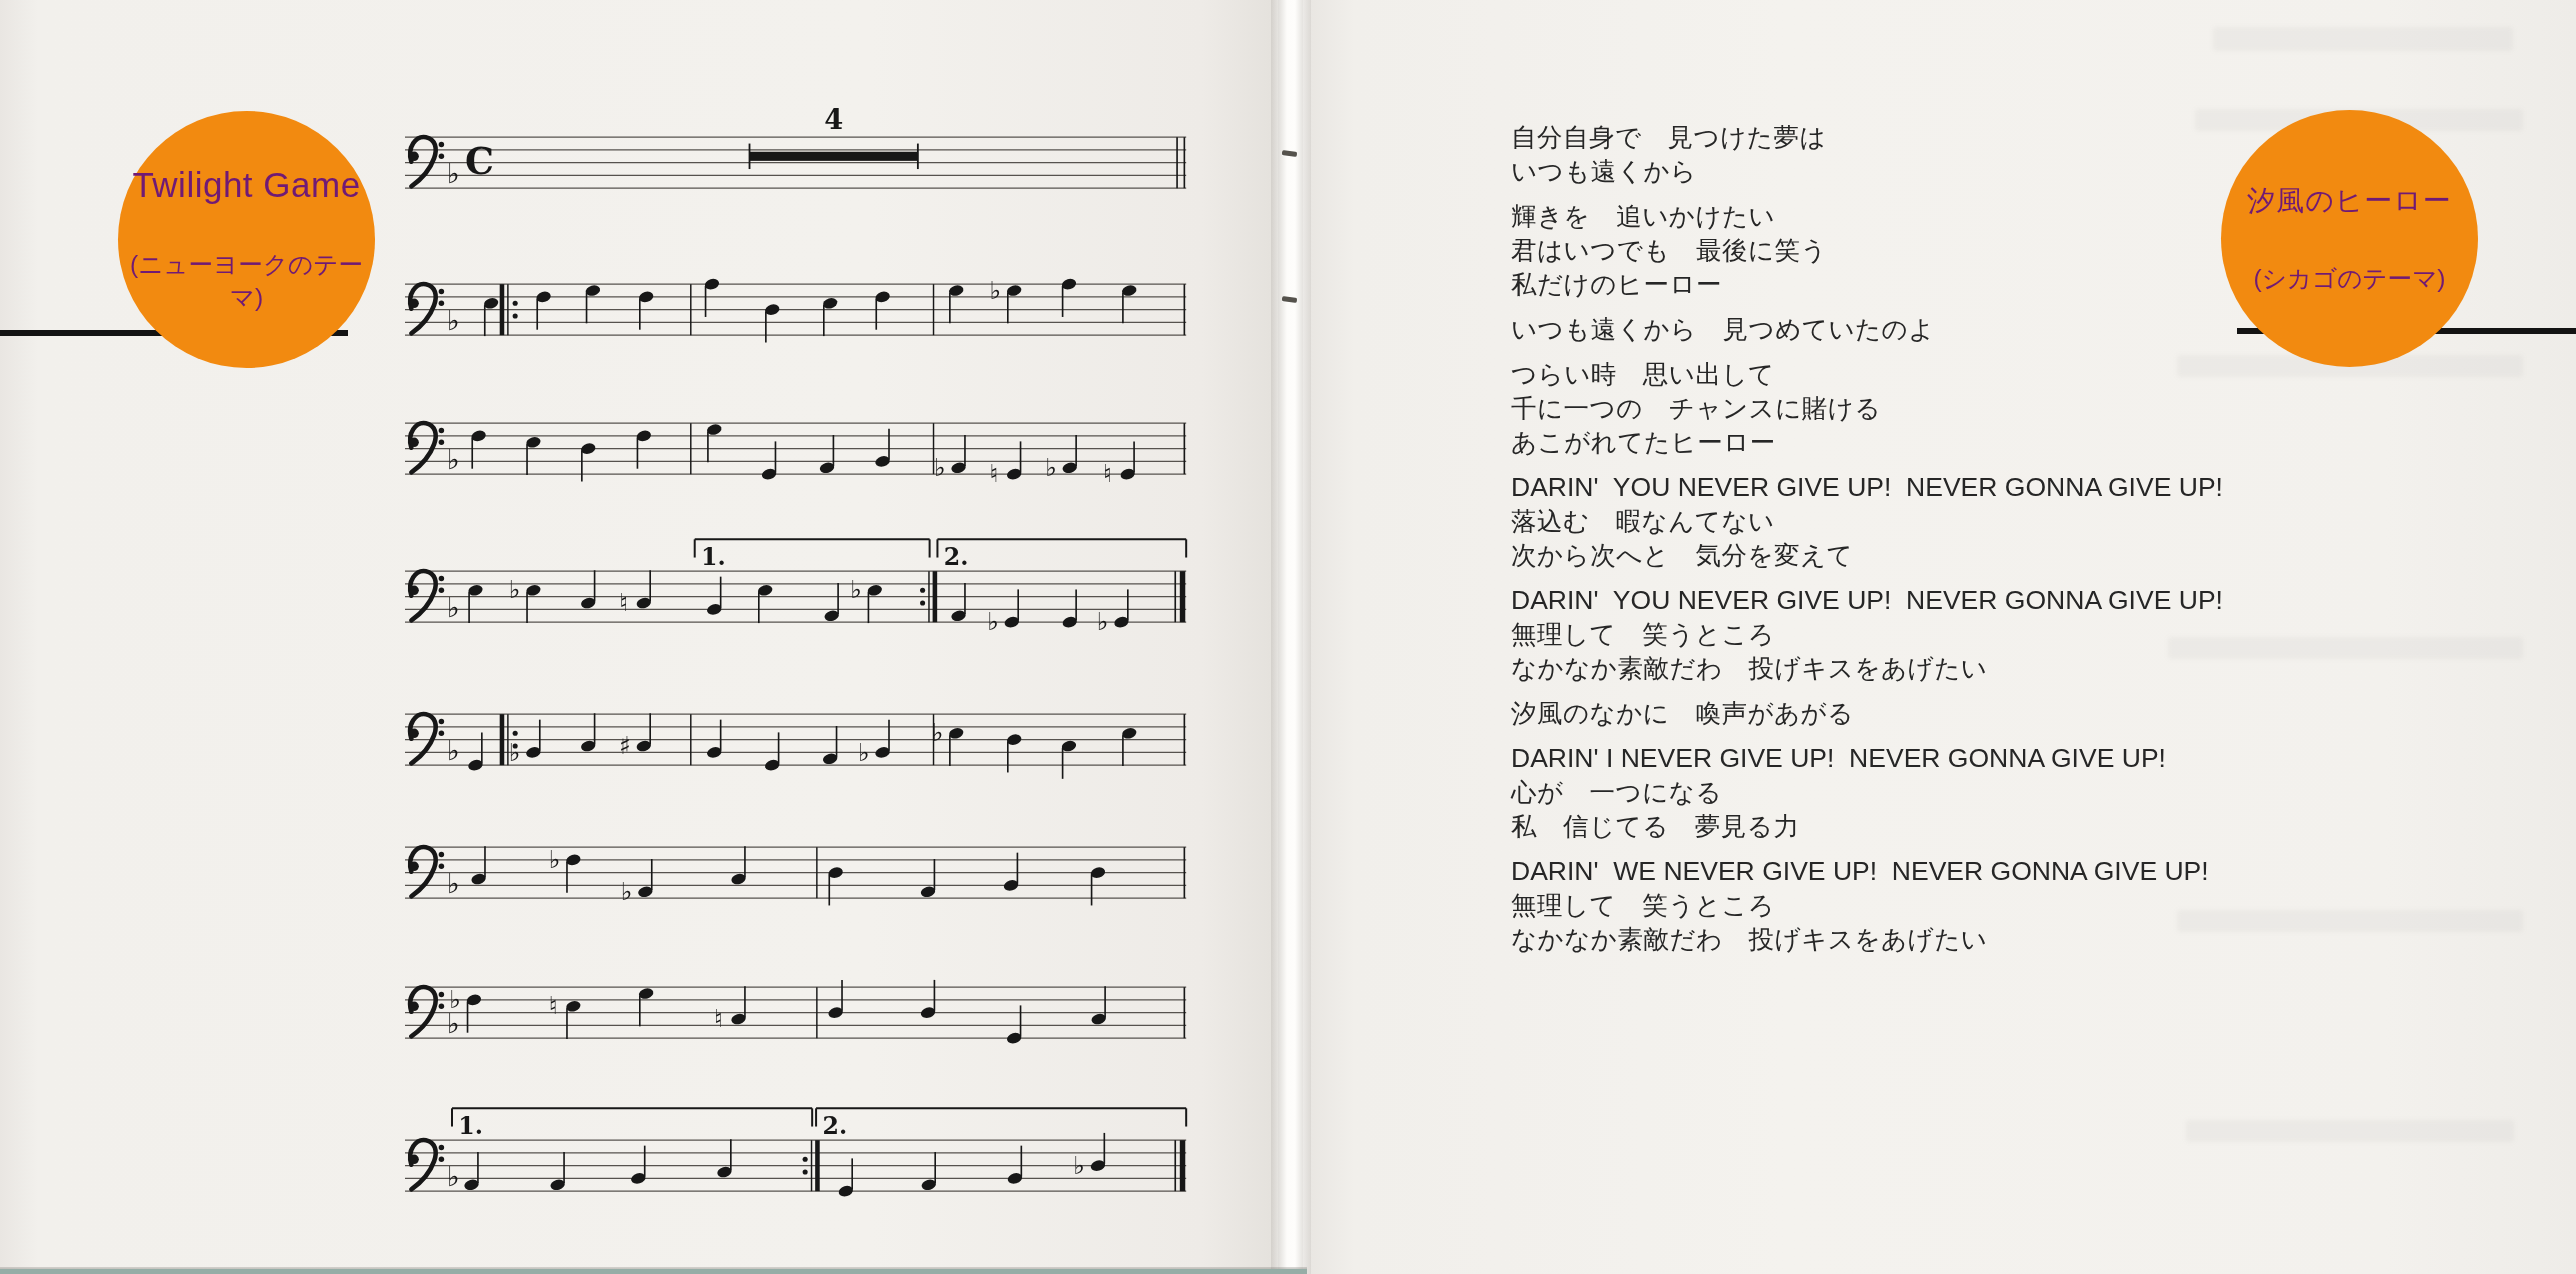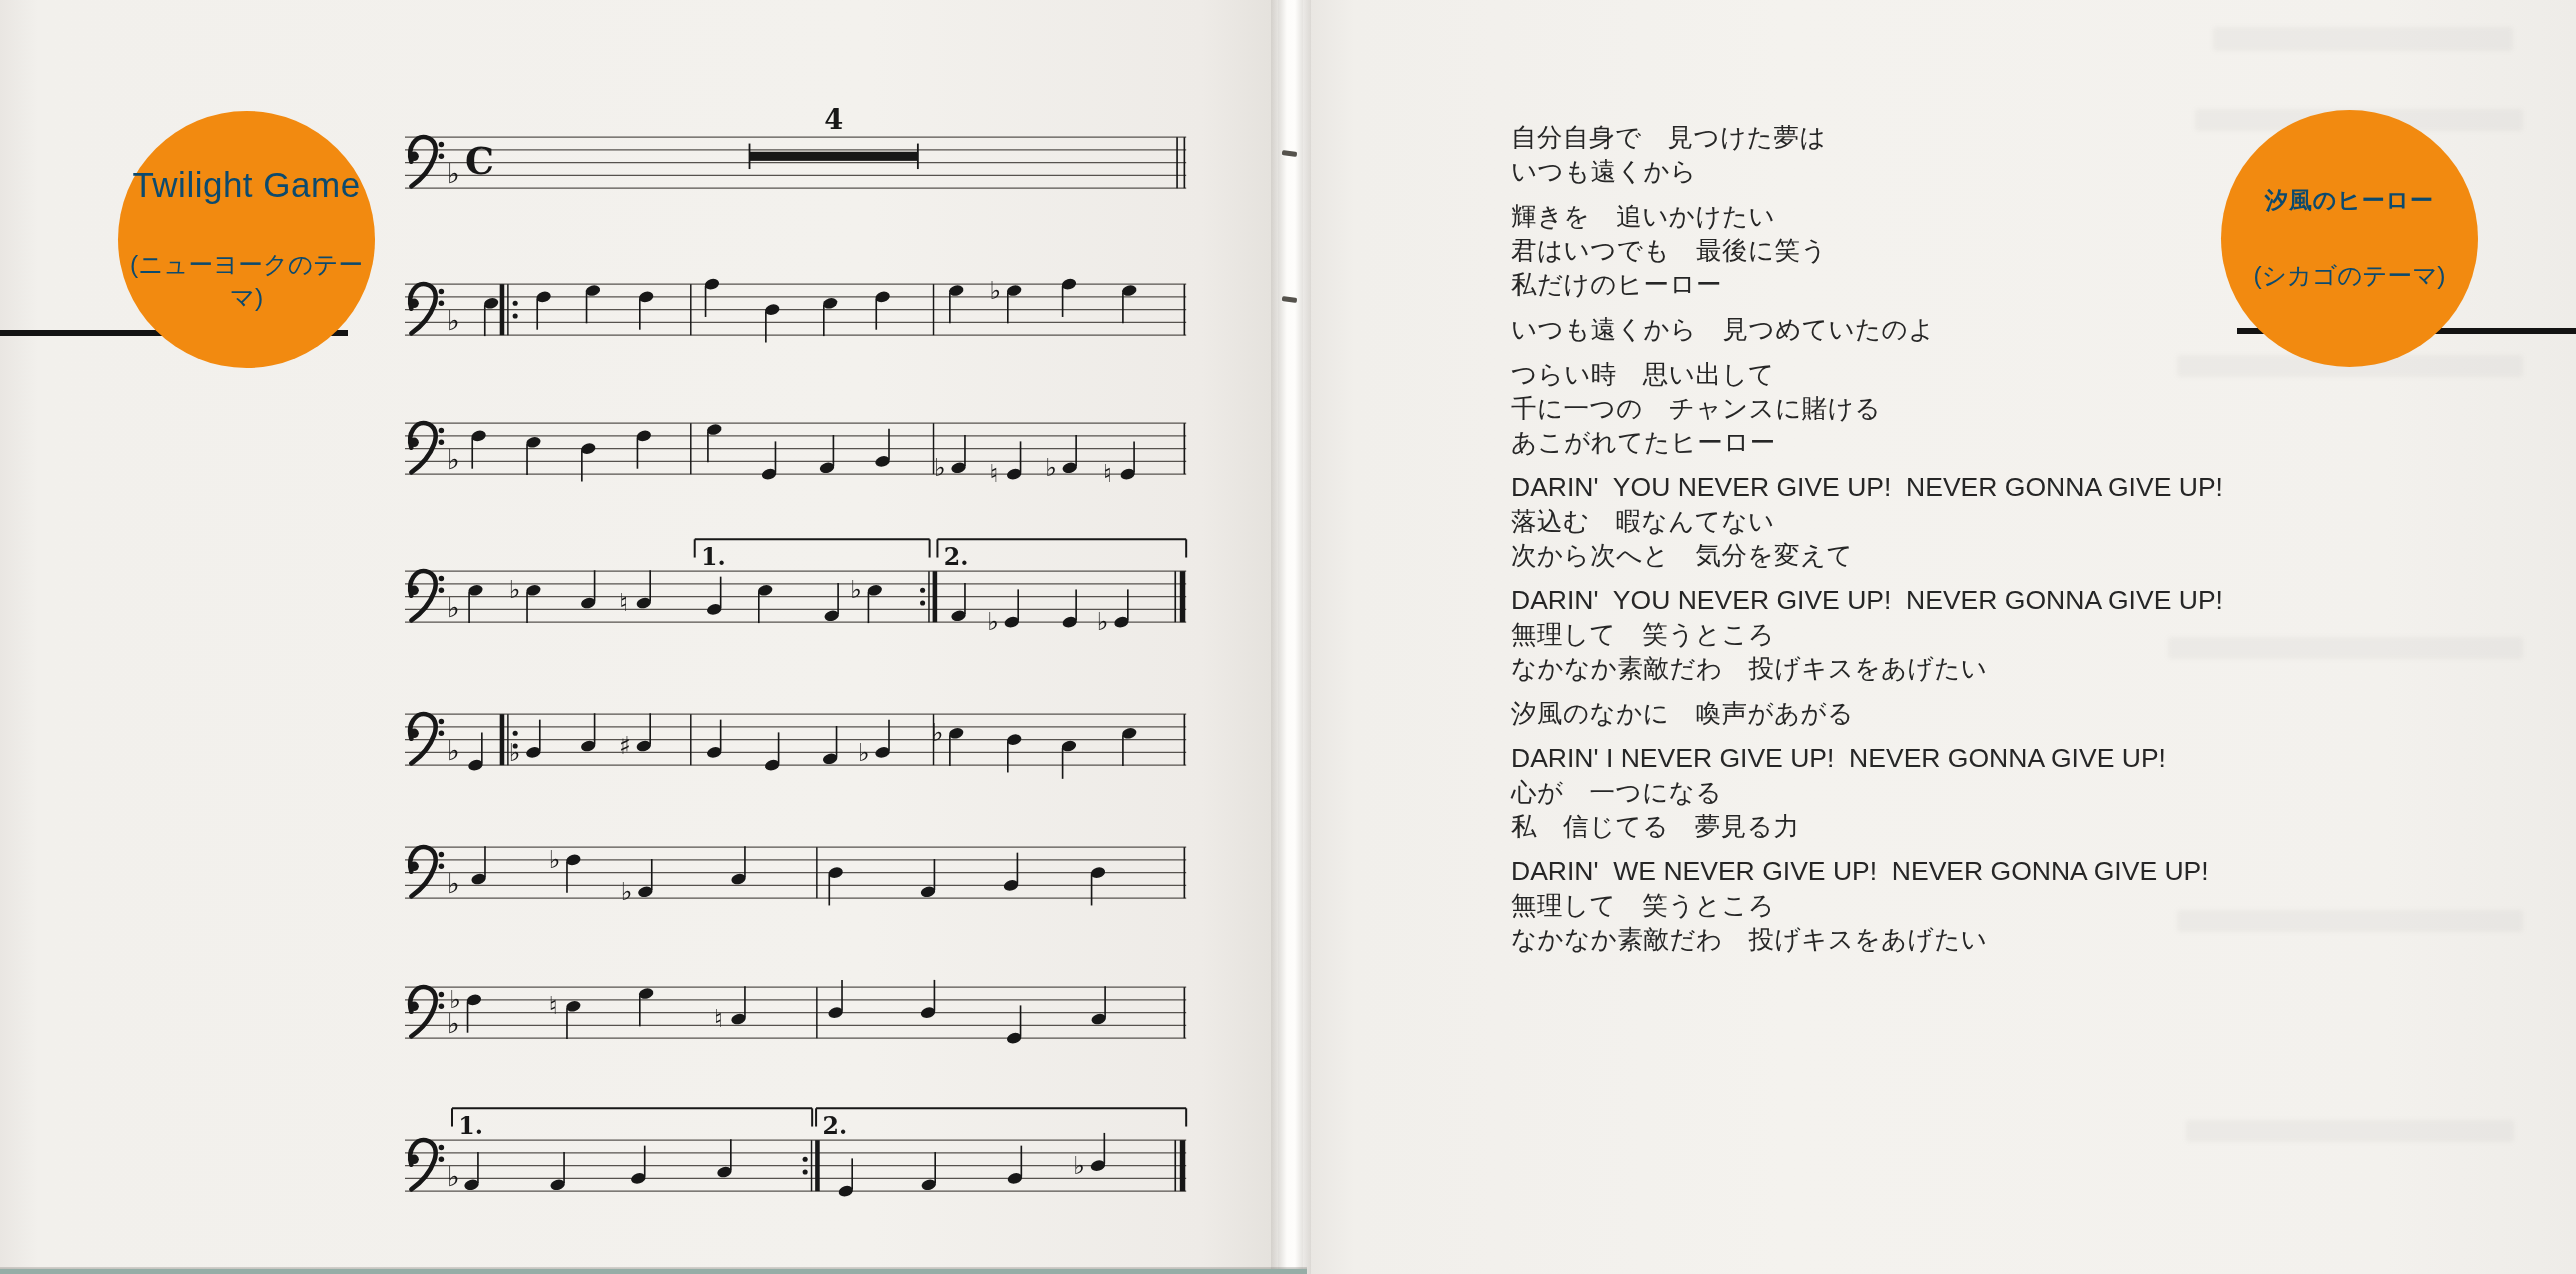--- a/index.html
+++ b/index.html
@@ -17,25 +17,25 @@
     background:#55524c;box-shadow:0 0.9px 0 rgba(255,255,255,.6);transform:rotate(7deg);}
   .bottom-edge{position:absolute;left:0;bottom:0;width:1307px;height:5.5px;background:#95ada6;
     box-shadow:0 -1.8px 0 rgba(120,118,112,.35);}
   
   .rule{position:absolute;height:6.4px;background:#131313;}
   .rule-left{left:0;top:330px;width:348px;}
   .rule-right{left:2237px;top:328px;width:339px;}
   
   .badge{position:absolute;width:257px;height:257px;border-radius:50%;
     display:flex;flex-direction:column;align-items:center;justify-content:center;
-    color:#0c4a6e;text-align:center;z-index:3;gap:28px;}
+    color:#701a75;text-align:center;z-index:3;gap:28px;}
   .badge-left{left:118px;top:111px;}
   .badge-right{left:2221px;top:110px;}
   .badge .t1-en{font-size:35px;letter-spacing:0.5px;font-weight:400;}
-  .badge .t1-ja{font-size:23px;letter-spacing:0.9px;font-weight:700;}
+  .badge .t1-ja{font-size:28px;letter-spacing:0.9px;font-weight:400;}
   .badge .t2{font-size:24.6px;margin-top:14.6px;letter-spacing:0;font-weight:500;}
   
   .score{position:absolute;left:405px;top:0;width:783px;height:1274px;}
   .staff-svg{position:absolute;left:0;}
   .mus{font-family:"DejaVu Sans",sans-serif;}
   .mus-serif{font-family:"DejaVu Serif","Liberation Serif",serif;font-weight:bold;}
   
   .lyrics{position:absolute;left:1511px;top:120px;width:746px;color:#262626;}
   .stanza{margin:0 0 11px 0;}
   .lyric-line{font-size:25.5px;line-height:34px;letter-spacing:0.5px;white-space:pre;}

